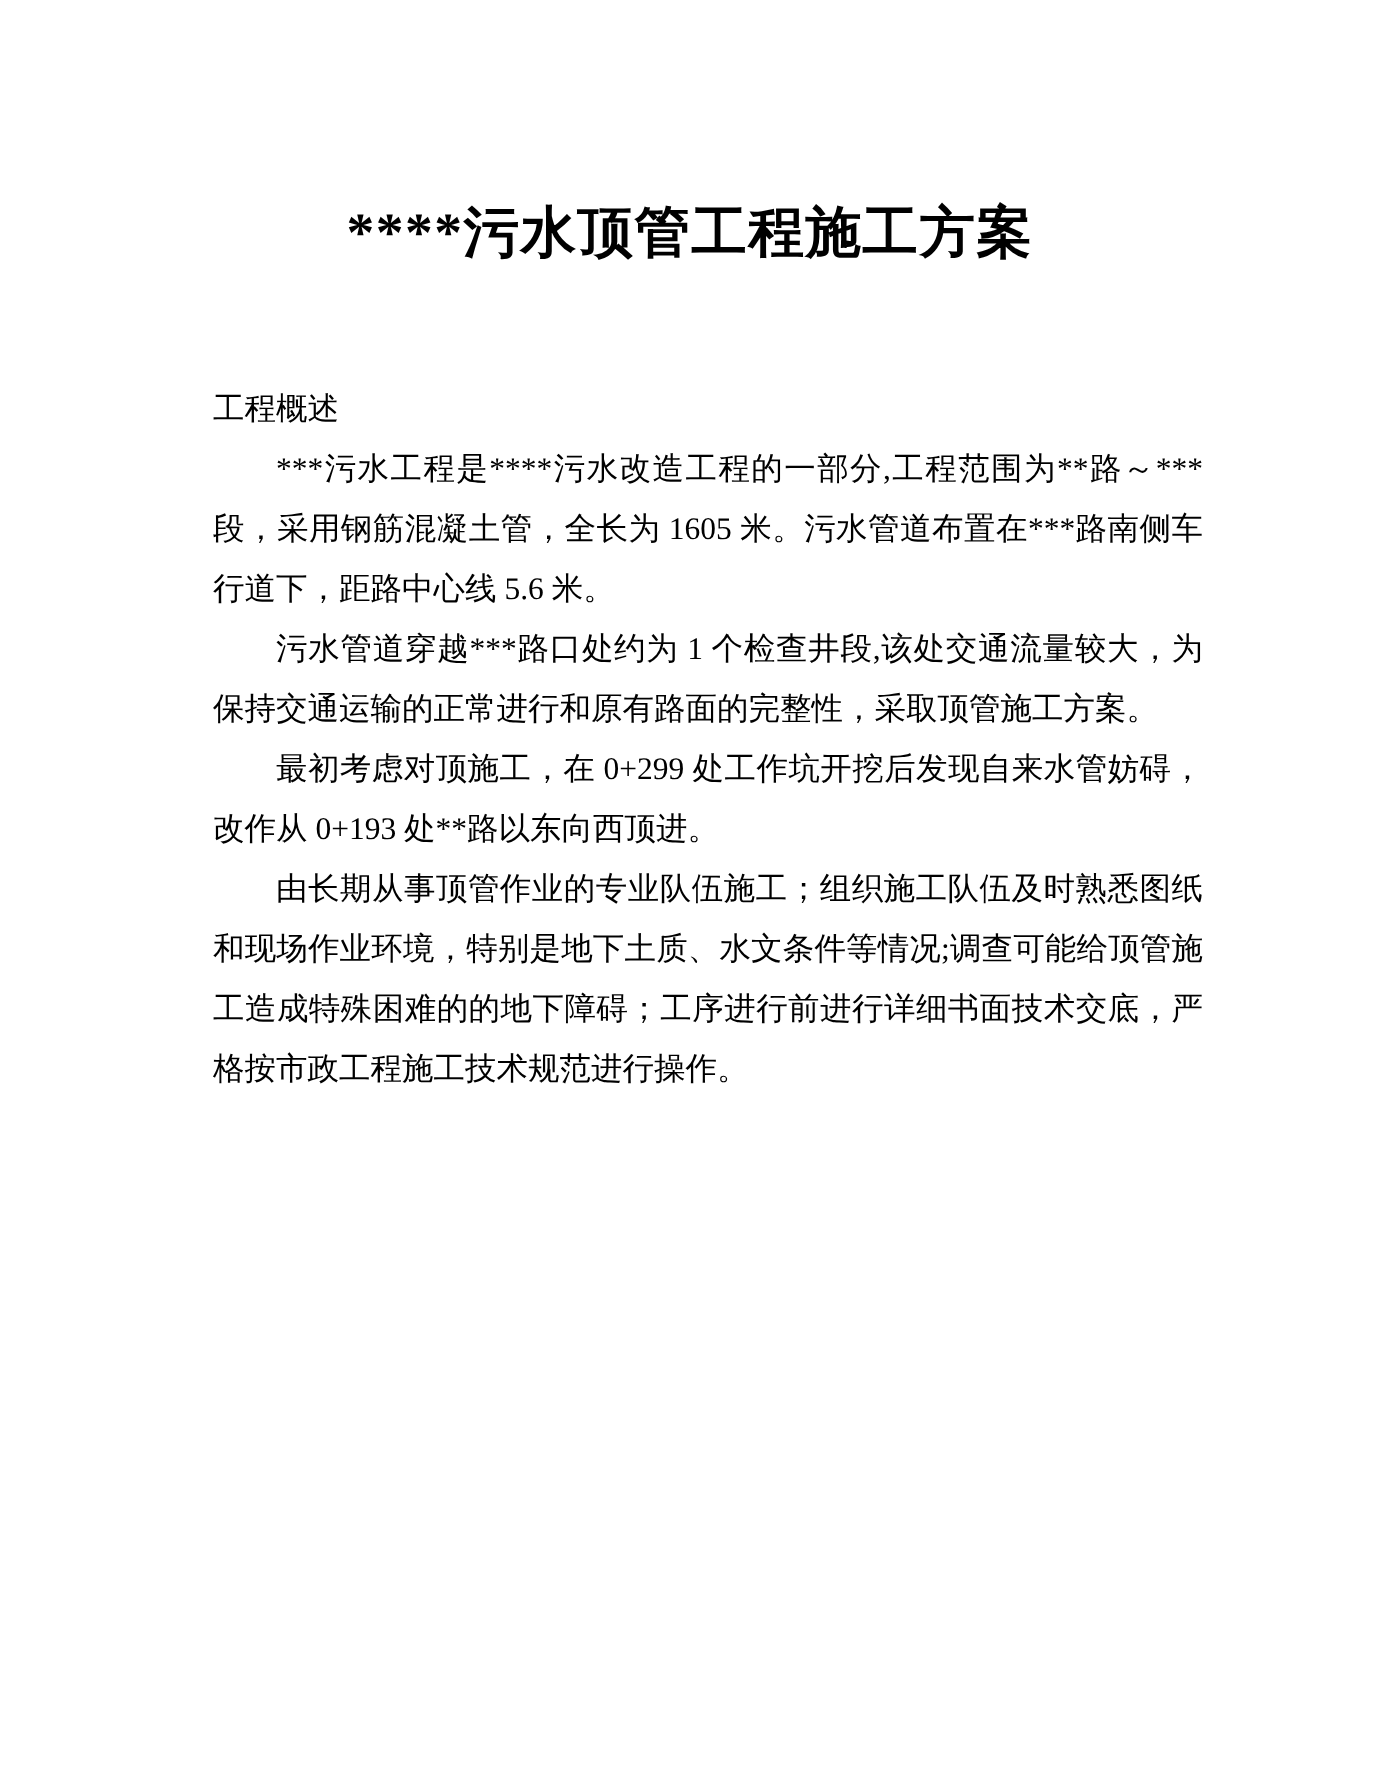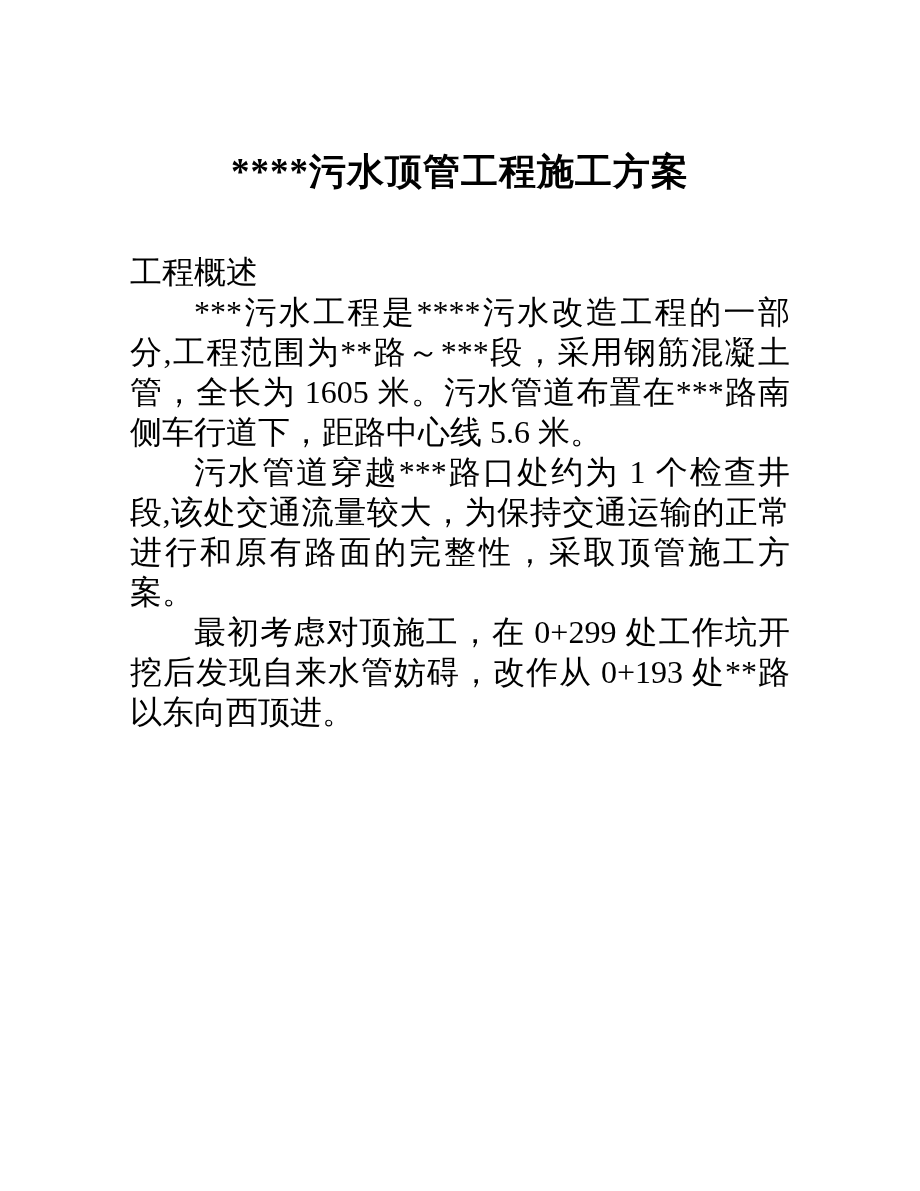--- a/index.html
+++ b/index.html
@@ -11,34 +11,34 @@
     position: relative;
     width: 920px;
     height: 1191px;
     background: #ffffff;
     color: #000000;
     font-family: "Liberation Serif", "DejaVu Serif", serif;
     overflow: hidden;
     box-sizing: border-box;
   }
   .doc-title {
-    margin: 16px;
+    margin: 0;
     padding-top: 130px;
     text-align: center;
     font-size: 37px;
     font-weight: bold;
     line-height: 52px;
     letter-spacing: 1px;
   }
   .content {
     position: absolute;
     top: 252px;
-    left: 130px;
+    left: 142px;
     width: 660px;
-    font-size: 32px;
+    font-size: 21px;
     line-height: 40px;
     text-align: justify;
   }
   .content p {
     margin: 0;
   }
   .section-heading {
     text-indent: 0;
   }
   .para {
@@ -55,14 +55,15 @@
     <p class="section-heading">工程概述</p>
 
     <p class="para">***污水工程是****污水改造工程的一部分,工程范围为**路～***段，采用钢筋混凝土管，全长为 1605 米。污水管道布置在***路南侧车行道下，距路中心线 5.6 米。</p>
 
     <p class="para">污水管道穿越***路口处约为 1 个检查井段,该处交通流量较大，为保持交通运输的正常进行和原有路面的完整性，采取顶管施工方案。</p>
 
 
     <p class="para">最初考虑对顶施工，在 0+299 处工作坑开挖后发现自来水管妨碍，改作从 0+193 处**路以东向西顶进。</p>
 
 
+    <p class="para">由长期从事顶管作业的专业队伍施工；组织施工队伍及时熟悉图纸和现场作业环境，特别是地下土质、水文条件等情况;调查可能给顶管施工造成特殊困难的的地下障碍；工序进行前进行详细书面技术交底，严格按市政工程施工技术规范进行操作。</p>
   </div>
 </div>
 
 </body></html>

